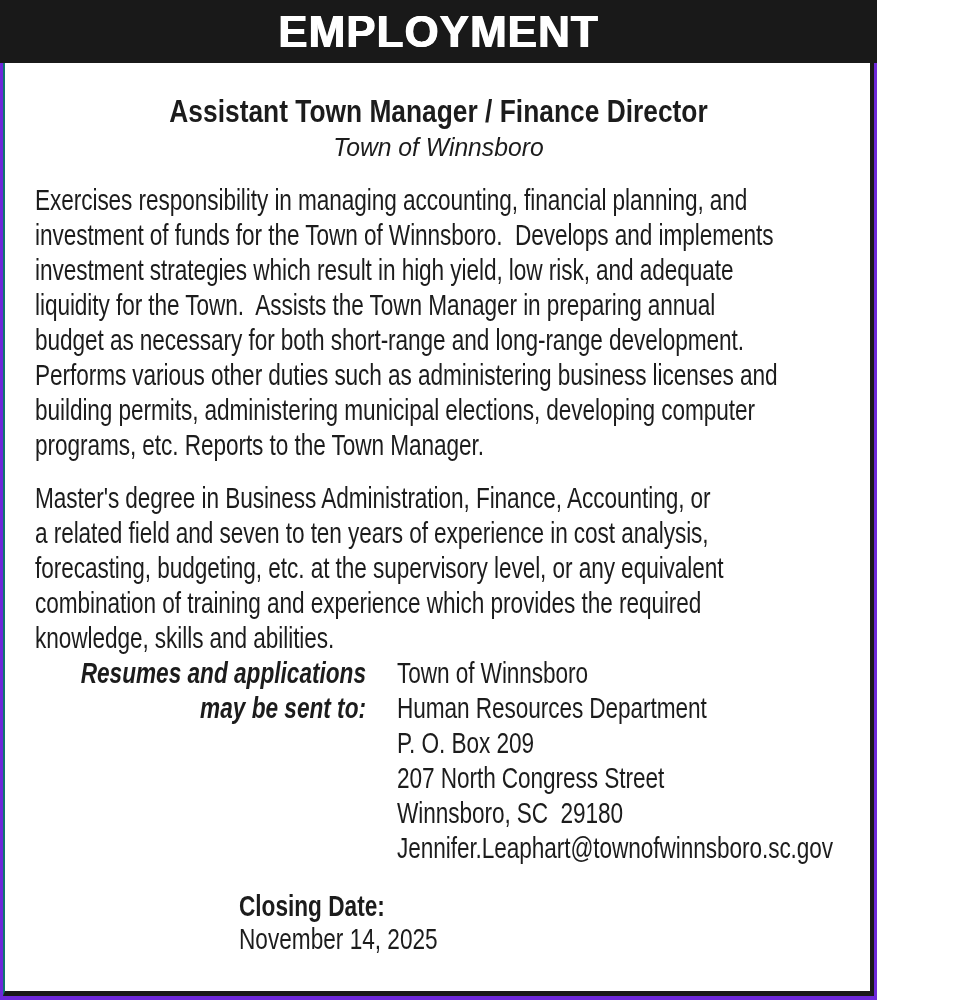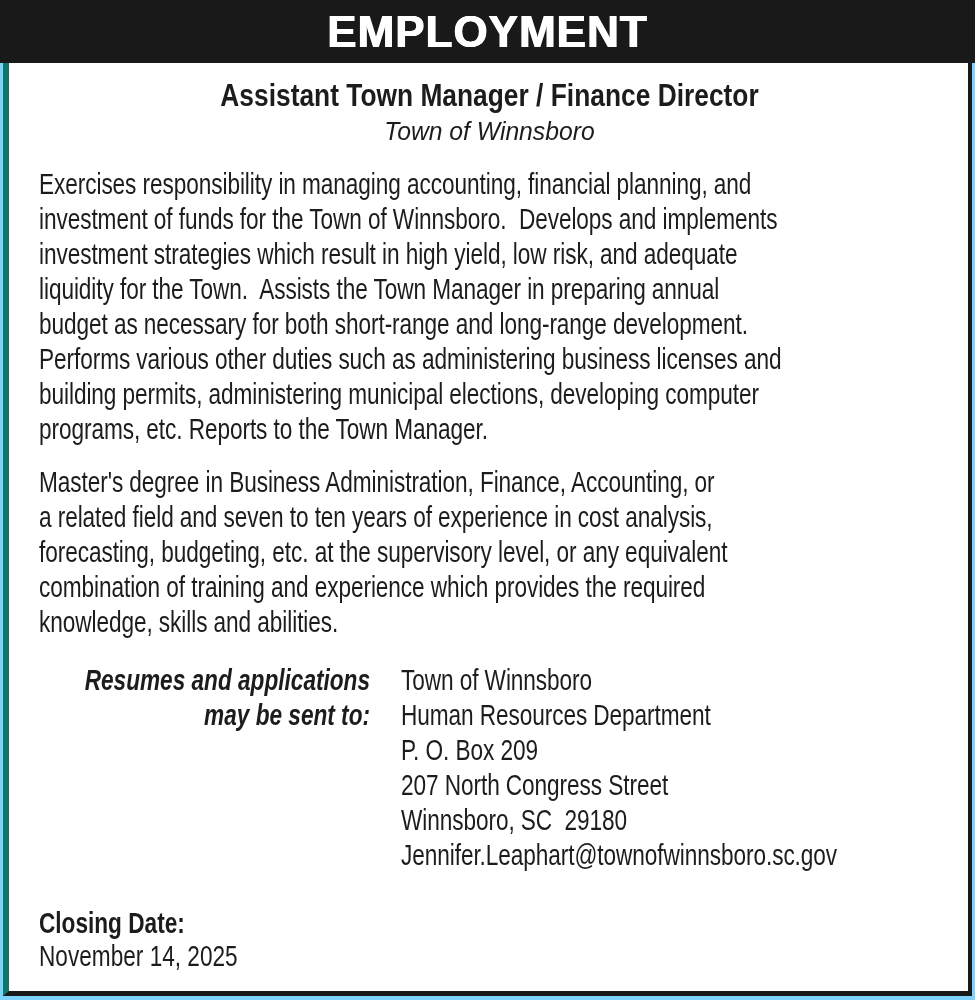--- a/index.html
+++ b/index.html
@@ -1,21 +1,21 @@
 <!DOCTYPE html>
 <html><head>
 <meta charset="utf-8">
 <style>
   * { margin: 0; padding: 0; box-sizing: border-box; }
   html, body { background: #ffffff; }
   .page {
     position: relative;
-    width: 975px;
+    width: 877px;
     height: 1000px;
-    background: #7dd3fc;
+    background: #6d28d9;
     overflow: hidden;
     font-family: "Liberation Sans", sans-serif;
     color: #1c1c1c;
   }
 
   
   .banner {
     height: 63px;
     background: #191919;
     display: flex;
@@ -29,25 +29,25 @@
     letter-spacing: 1px;
     line-height: 1;
     text-shadow: 0.6px 0 #ffffff, -0.6px 0 #ffffff;
     transform: scaleY(1.02);
   }
 
   
   .ad-box {
     margin: 0 3px 4px 3px;
     height: 933px;
-    border-left: 6px solid #0f766e;
+    border-left: 2px solid #0f766e;
     border-right: 4px solid #191919;
     border-bottom: 5px solid #191919;
     background: #ffffff;
-    padding: 14px 28px 0 30px;
+    padding: 30px 28px 0 30px;
     overflow: hidden;
   }
 
   
   .cx-l { transform: scaleX(0.78); transform-origin: 0 0; }
   .cx-r { transform: scaleX(0.78); transform-origin: 100% 0; }
 
   .job-title {
     font-size: 31px;
     font-weight: 700;
@@ -71,21 +71,21 @@
     font-size: 29px;
     line-height: 35px;
     letter-spacing: -0.1px;
     white-space: pre-wrap;
     width: 1170px;
   }
   .para-duties { margin-top: 20px; }
   .para-quals  { margin-top: 18px; }
 
   
-  .submission-row { margin-top: 23px; display: flex; }
+  .submission-row { display: flex; }
   .label-col { width: 331px; flex: 0 0 331px; }
   .label-inner {
     width: 460px;
     margin-left: -129px;
     text-align: right;
     font-size: 29px;
     font-weight: 700;
     font-style: italic;
     line-height: 35px;
     white-space: pre-wrap;
@@ -94,23 +94,23 @@
   .addr-inner {
     width: 760px;
     font-size: 29px;
     line-height: 35px;
     letter-spacing: -0.1px;
     white-space: pre-wrap;
   }
 
   
   .footer-row {
-    margin-top: 34px;
+    margin-top: 24px;
     display: flex;
-    justify-content: space-between;
+    justify-content: center;
     align-items: flex-start;
   }
   .closing-col { width: 400px; flex: 0 0 400px; }
   .closing-inner { width: 520px; font-size: 29px; line-height: 33px; }
   .closing-label { font-weight: 700; }
   .eoe-col { width: 460px; flex: 0 0 460px; }
   .eoe-inner {
     width: 460px;
     text-align: right;
     font-size: 29px;

